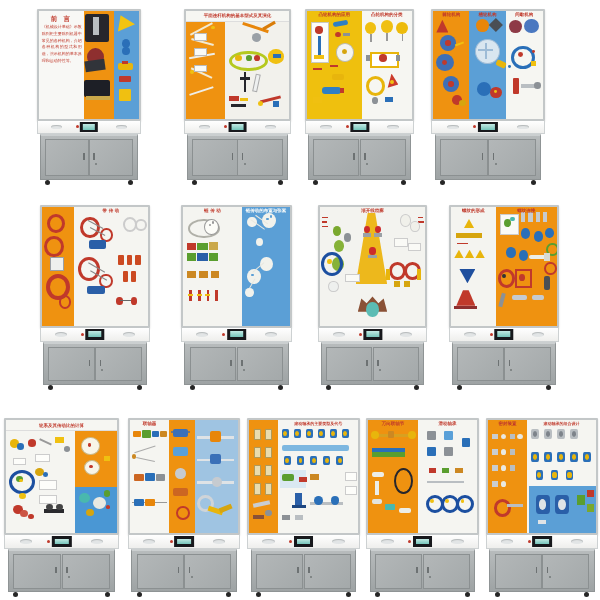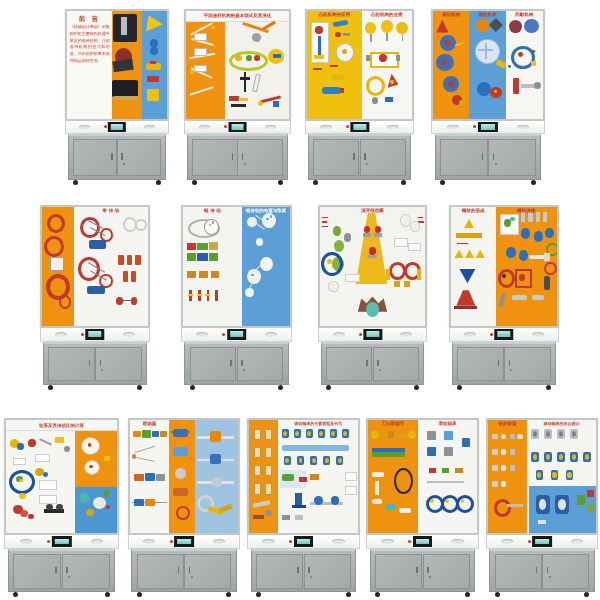--- a/index.html
+++ b/index.html
@@ -40,21 +40,21 @@
   .door.left .handle{right:8%;}.door.right .handle{left:8%;}
   .keyhole{position:absolute;top:64%;left:12%;width:2px;height:2px;border-radius:50%;background:#737879;}
   .wheels{flex:none;height:3.4%;position:relative;width:92%;margin:0 auto;}
   .wheel{position:absolute;top:0;width:5px;height:5px;border-radius:50%;background:#262626;}
   .wheel.l{left:4%;}.wheel.r{right:4%;}
 </style>
 </head>
 <body>
 
 <div id="stage">
-    <div class="cabinet" style="left: 37px; top: 9px; width: 104px; height: 177px; margin-left: 28px;">
+    <div class="cabinet" style="left: 37px; top: 9px; width: 104px; height: 177px;">
       <div class="case" style="height: 61%;">
         <div class="panels">
           <div class="panel" style="width: 45%; background: rgb(248, 248, 245);">
             <div class="panel-title big-title" style="color: rgb(192, 57, 43);">前 言</div>
             <div class="panel-body">《机械设计基础》示教陈列柜主要陈列机器中常见的各种机构，介绍各种机构的型式和用途，演示机构的基本原理和运动特性等。</div>
           </div>
           <div class="panel" style="width: 30%; background: rgb(239, 146, 16);"></div>
           <div class="panel" style="width: 25%; background: rgb(91, 159, 214);"></div>
           <div class="shape" style="left: 46%; top: 3%; width: 24%; height: 26%; z-index: 2; background: rgb(38, 38, 44); border-radius: 2px;"></div>
           <div class="shape" style="left: 54%; top: 6%; width: 6%; height: 16%; z-index: 2; background: rgb(185, 190, 194);"></div>

